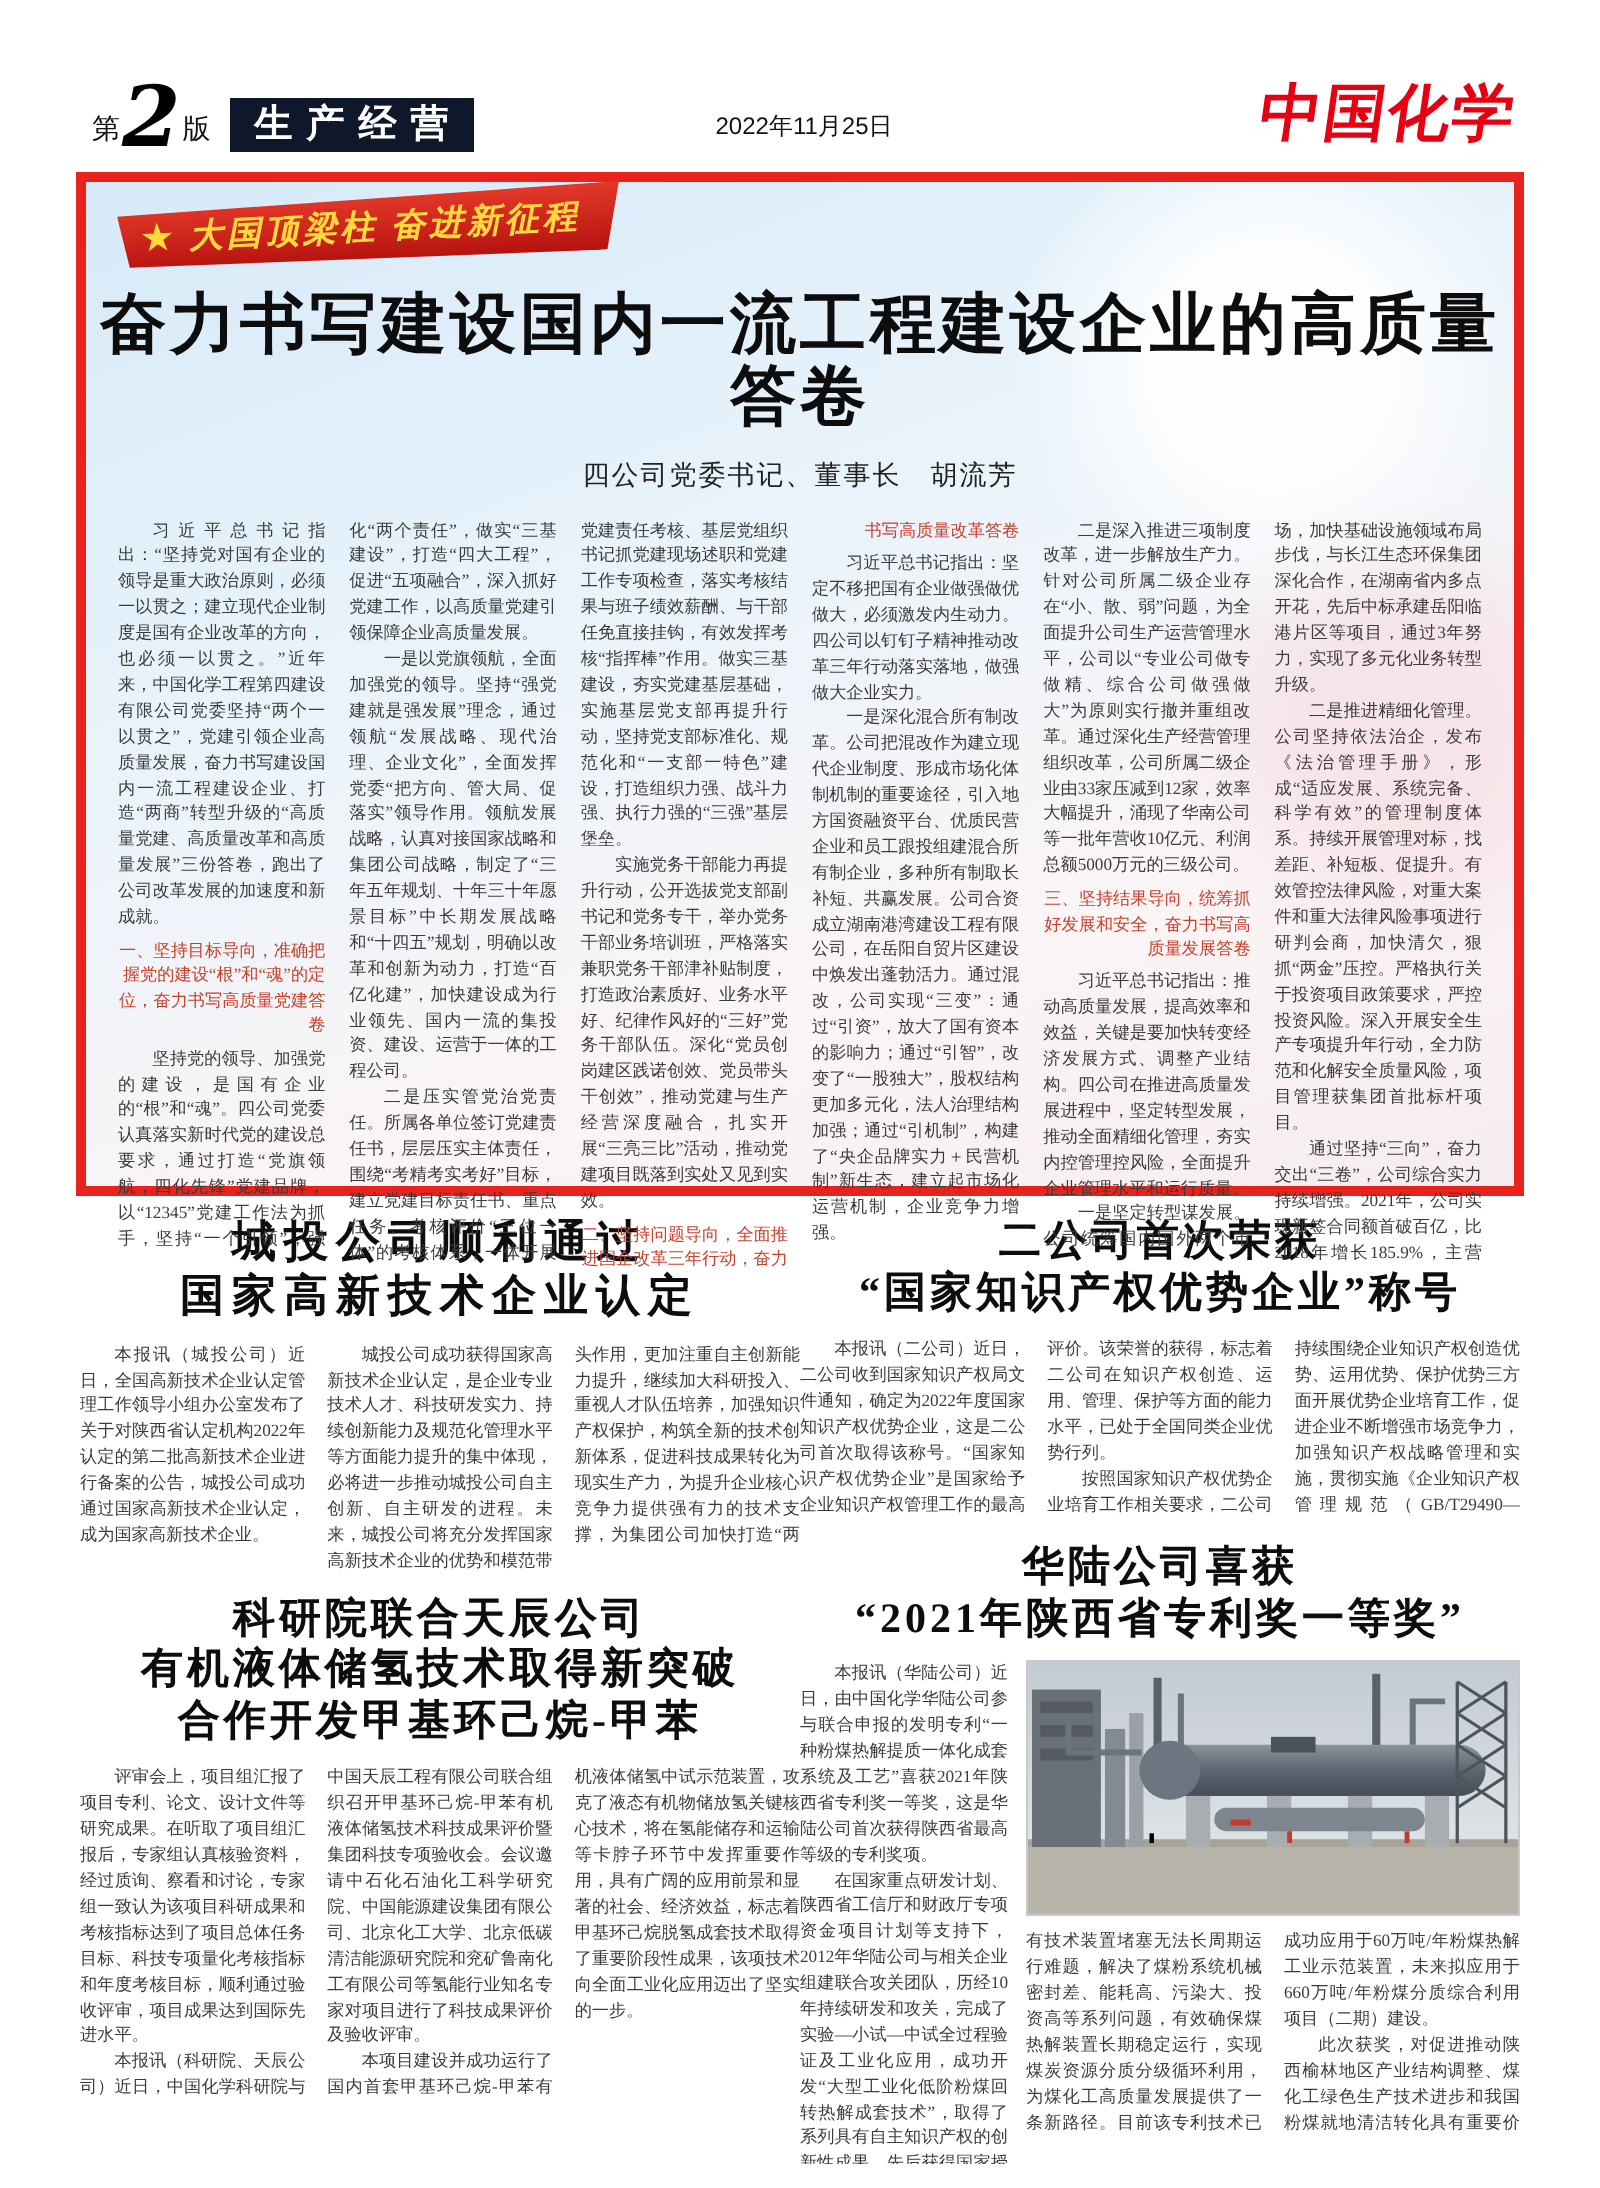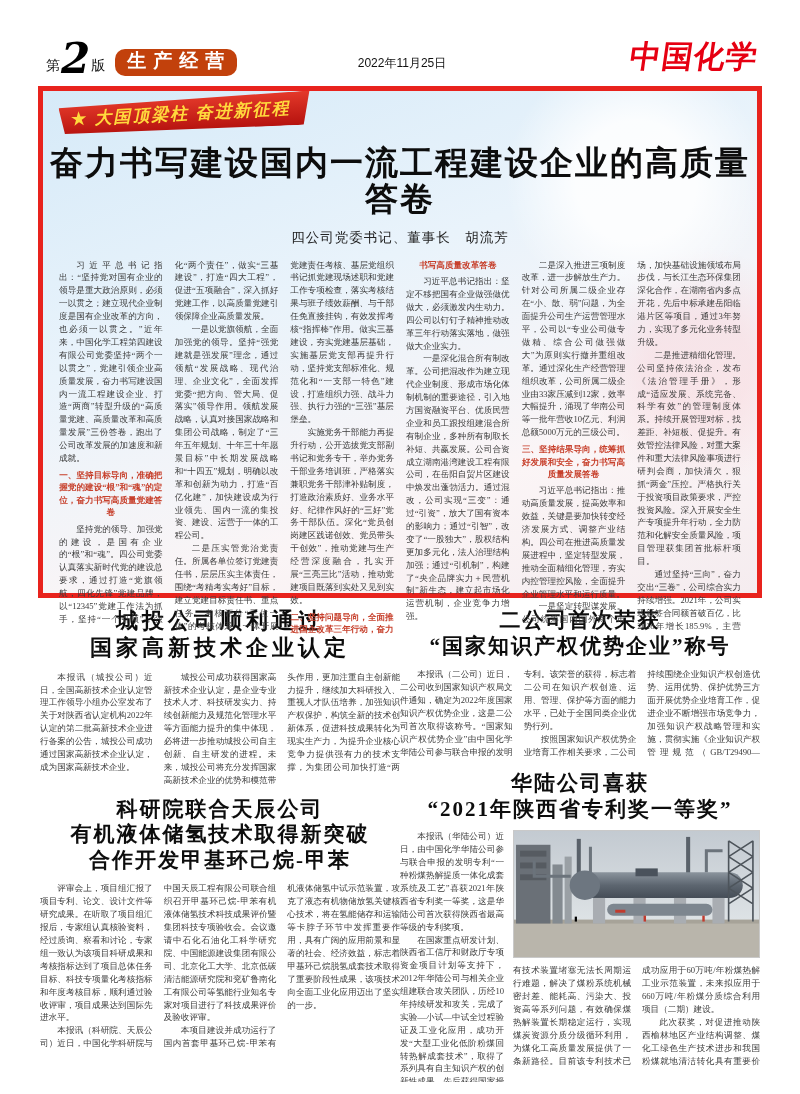--- a/index.html
+++ b/index.html
@@ -6,22 +6,22 @@
   body{
     width:800px;height:1094px;background:#ffffff;position:relative;
     font-family:"Liberation Serif","DejaVu Serif",serif;color:#222;
   }
   
   .header{position:relative;height:46px;margin:34px 42px 6px 46px;}
   .edition{position:absolute;left:0;bottom:4px;display:flex;align-items:flex-end;}
   .ed-char{font-size:14px;color:#111;line-height:1;padding-bottom:3px;}
   .ed-num{font-size:42px;font-weight:bold;font-style:italic;line-height:0.78;color:#000;
           font-family:"DejaVu Serif",serif;margin:0 1px;}
-  .section-box{background:#c2410c;color:#fff;font-family:Liberation Mono, monospace;
-          font-weight:bold;font-size:19px;letter-spacing:7px;padding:4px 6px 4px 12px;margin-left:10px;line-height:1;border-radius:10px;}
+  .section-box{background:#0f172a;color:#fff;font-family:Liberation Sans, sans-serif;
+          font-weight:bold;font-size:19px;letter-spacing:7px;padding:4px 6px 4px 12px;margin-left:10px;line-height:1;}
   .date{position:absolute;left:0;right:0;bottom:8px;text-align:center;font-size:12px;color:#111;
           font-family:"Liberation Sans","DejaVu Sans",sans-serif;}
   .masthead{position:absolute;right:0;bottom:2px;color:#e60012;font-size:31px;font-weight:bold;
           transform:skewX(-8deg);letter-spacing:1px;}
   
   .main-box{position:relative;margin:0 38px;height:512px;box-sizing:border-box;
      border:5px solid #e8231d;
      background:
        radial-gradient(circle at 83% 18%, rgba(255,255,255,0.85) 0 60px, rgba(255,255,255,0) 130px),
        radial-gradient(circle at 92% 55%, rgba(246,215,221,0.55) 0 50px, rgba(255,255,255,0) 120px),
@@ -32,21 +32,21 @@
      padding:5px 20px 6px 12px;clip-path:polygon(0 14%,100% 0,97% 100%,2% 90%);
      box-shadow:2px 3px 4px rgba(120,20,20,0.35);}
   .ribbon .star{color:#ffd93d;font-style:normal;margin-right:6px;}
   .main-headline{margin-top:54px;text-align:center;font-size:33px;font-weight:bold;color:#0d0d0d;
      letter-spacing:2px;line-height:1.1;}
   .byline{margin-top:11px;text-align:center;font-size:13.5px;color:#222;letter-spacing:1px;}
   .main-body{margin:12px 16px 0;height:378px;overflow:hidden;
      column-count:6;column-gap:12px;
      font-size:8.6px;line-height:1.5;text-align:justify;color:#3b3b3b;}
   .main-body .para{margin:0;text-indent:2em;}
-  .main-body .sec-head,.sec-head{color:#c7402c;font-weight:bold;text-align:center;text-indent:0;
+  .main-body .sec-head,.sec-head{color:#c7402c;font-weight:normal;text-align:right;text-indent:0;
      margin:4px 0;line-height:1.45;}
   
   .lower{display:flex;margin:10px 40px 0;}
   .col-left{width:360px;flex:none;}
   .col-right{flex:1;min-width:0;}
   .art-headline{text-align:center;font-weight:bold;color:#0d0d0d;line-height:1.22;}
   .hl-line{white-space:nowrap;}
   .art-headline.big{font-size:22px;letter-spacing:4px;}
   .art-headline.mid{font-size:21px;letter-spacing:2px;}
   .art-body{margin-top:9px;column-count:3;column-gap:11px;font-size:8.6px;line-height:1.5;
@@ -134,21 +134,21 @@
     </div>
   </div>
 
   <div class="col-right">
     <div class="art">
       <div class="art-headline mid">
           <div class="hl-line">二公司首次荣获</div>
           <div class="hl-line">“国家知识产权优势企业”称号</div>
         </div>
       <div class="art-body ergongsi-body">
-          <p class="para">本报讯（二公司）近日，二公司收到国家知识产权局文件通知，确定为2022年度国家知识产权优势企业，这是二公司首次取得该称号。“国家知识产权优势企业”由中国化学华陆公司参与联合申报的发明专利。该荣誉的获得，标志着二公司在知识产权创造、运用、管理、保护等方面的能力水平，已处于全国同类企业优势行列。</p>
+          <p class="para">本报讯（二公司）近日，二公司收到国家知识产权局文件通知，确定为2022年度国家知识产权优势企业，这是二公司首次取得该称号。“国家知识产权优势企业”是国家给予企业知识产权管理工作的最高评价。该荣誉的获得，标志着二公司在知识产权创造、运用、管理、保护等方面的能力水平，已处于全国同类企业优势行列。</p>
           <p class="para">按照国家知识产权优势企业培育工作相关要求，二公司持续围绕企业知识产权创造优势、运用优势、保护优势三方面开展优势企业培育工作，促进企业不断增强市场竞争力，加强知识产权战略管理和实施，贯彻实施《企业知识产权管理规范（GB/T29490—2013）》，推进企业知识产权管理规范化建设。</p>
         </div>
     </div>
 
     <div class="art hualu">
       <div class="art-headline mid">
           <div class="hl-line">华陆公司喜获</div>
           <div class="hl-line">“2021年陕西省专利奖一等奖”</div>
         </div>
       <div class="hualu-layout">

